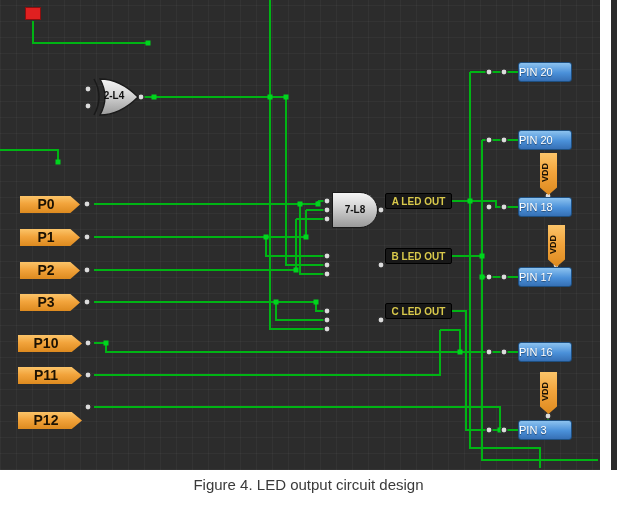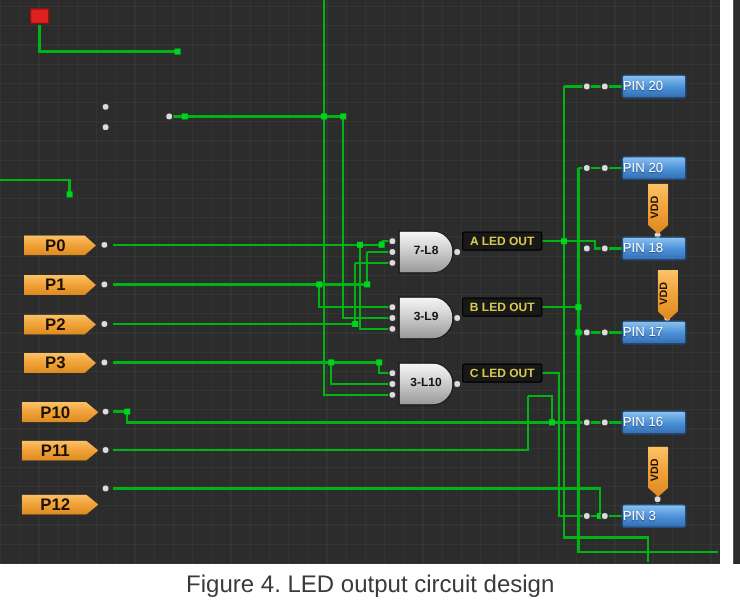--- a/index.html
+++ b/index.html
@@ -49,21 +49,21 @@
     width:17px;height:42px;background:linear-gradient(180deg,#fbc469 0%,#f2a43c 45%,#dd8a1f 100%);
     clip-path:polygon(0 0,100% 0,100% 82%,50% 100%,0 82%);
   }
   .vdd .vtext{
     position:absolute;left:0;top:2px;width:100%;height:34px;
     writing-mode:vertical-rl;transform:rotate(180deg);
     color:#1c1203;font-size:9px;font-weight:bold;text-align:center;
   }
   .caption{
     position:absolute;left:0;top:476px;width:617px;text-align:center;
-    color:#3a3a3a;font-size:20px;
+    color:#3a3a3a;font-size:15px;
   }
 </style>
 </head>
 <body>
 
 <div class="canvas">
 
   <svg width="600" height="470">
     <defs>
       <linearGradient id="gmet" x1="0" y1="0" x2="0" y2="1">
@@ -195,32 +195,37 @@
       <circle cx="489" cy="430" r="3"></circle>
         <circle cx="504" cy="430" r="3"></circle>
       <circle cx="548" cy="196" r="3"></circle>
         <circle cx="556" cy="265" r="3"></circle>
         <circle cx="548" cy="416" r="3"></circle>
     </g>
   </svg>
 
   <div class="comp red-marker"></div>
 
+  <div class="comp gate-xor">
+    <svg width="48" height="38">
+      <path d="M8,1 Q18,19 8,37 Q28,37 46,19 Q28,1 8,1 Z" fill="url(#gmet)" stroke="#1a1a1a" stroke-width="1.3"></path>
+      <path d="M2,1 Q12,19 2,37" fill="none" stroke="#1a1a1a" stroke-width="1.5"></path>
+    </svg>
+    <span class="glabel">2-L4</span>
+  </div>
 
   <div class="comp ptag" style="left:20px;top:196px;width:60px">P0</div>
   <div class="comp ptag" style="left:20px;top:229px;width:60px">P1</div>
   <div class="comp ptag" style="left:20px;top:262px;width:60px">P2</div>
   <div class="comp ptag" style="left:20px;top:294px;width:60px">P3</div>
   <div class="comp ptag" style="left:18px;top:335px;width:64px">P10</div>
   <div class="comp ptag" style="left:18px;top:367px;width:64px">P11</div>
   <div class="comp ptag" style="left:18px;top:412px;width:64px">P12</div>
 
   <div class="comp gate-and" style="left:332px;top:192px">7-L8</div>
-  <div class="comp gate-and" style="left:332px;top:247px">3-L9</div>
-  <div class="comp gate-and" style="left:332px;top:302px">3-L10</div>
 
   <div class="comp outtag" style="top:193px">A LED OUT</div>
   <div class="comp outtag" style="top:248px">B LED OUT</div>
   <div class="comp outtag" style="top:303px">C LED OUT</div>
 
   <div class="comp pin" style="top:62px">PIN 20</div>
   <div class="comp pin" style="top:130px">PIN 20</div>
   <div class="comp pin" style="top:197px">PIN 18</div>
   <div class="comp pin" style="top:267px">PIN 17</div>
   <div class="comp pin" style="top:342px">PIN 16</div>

